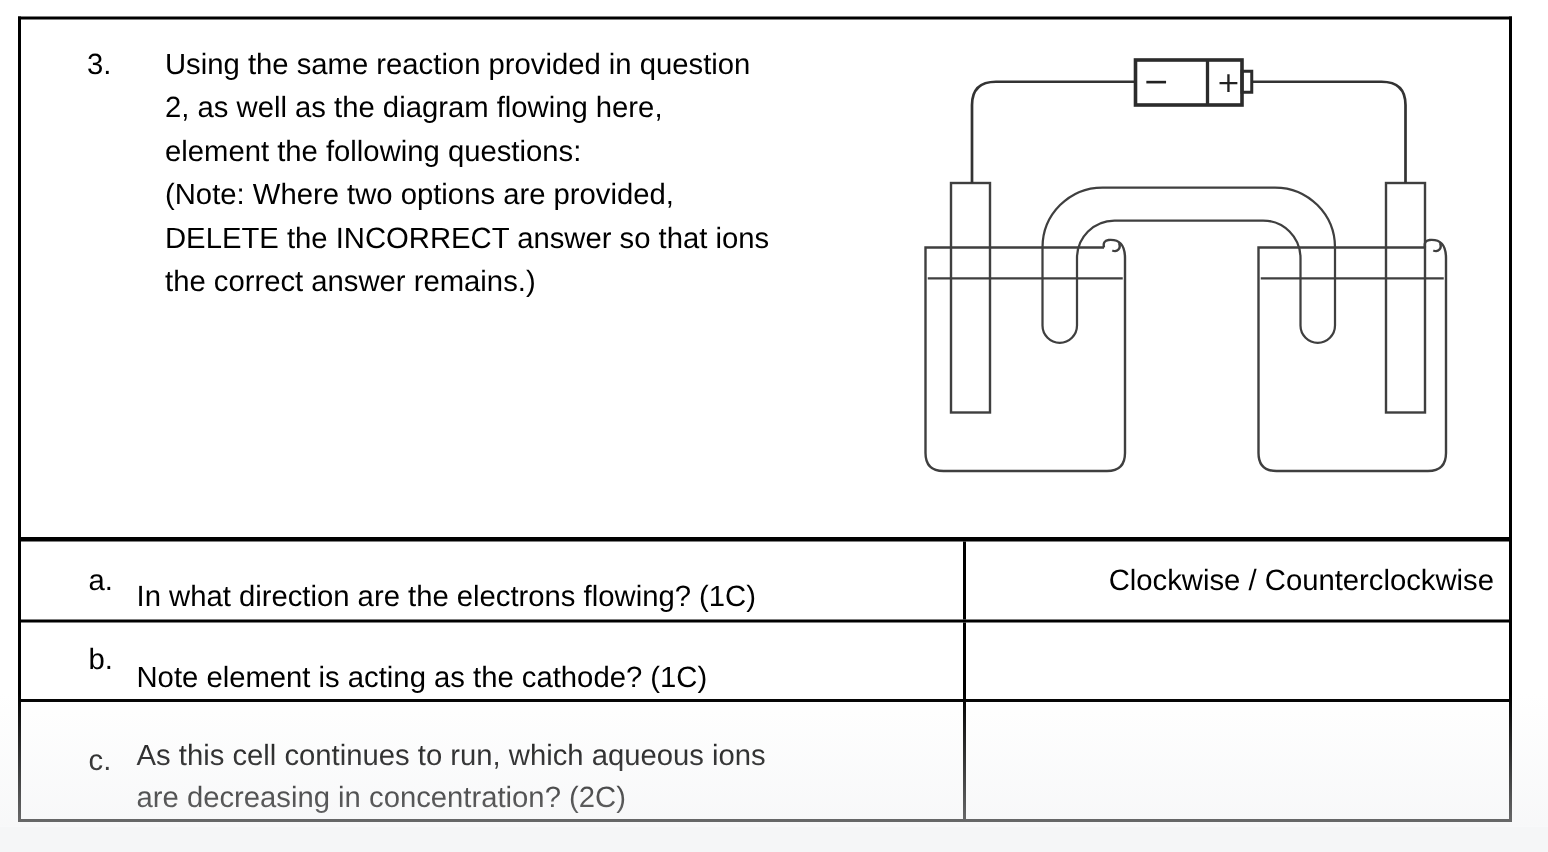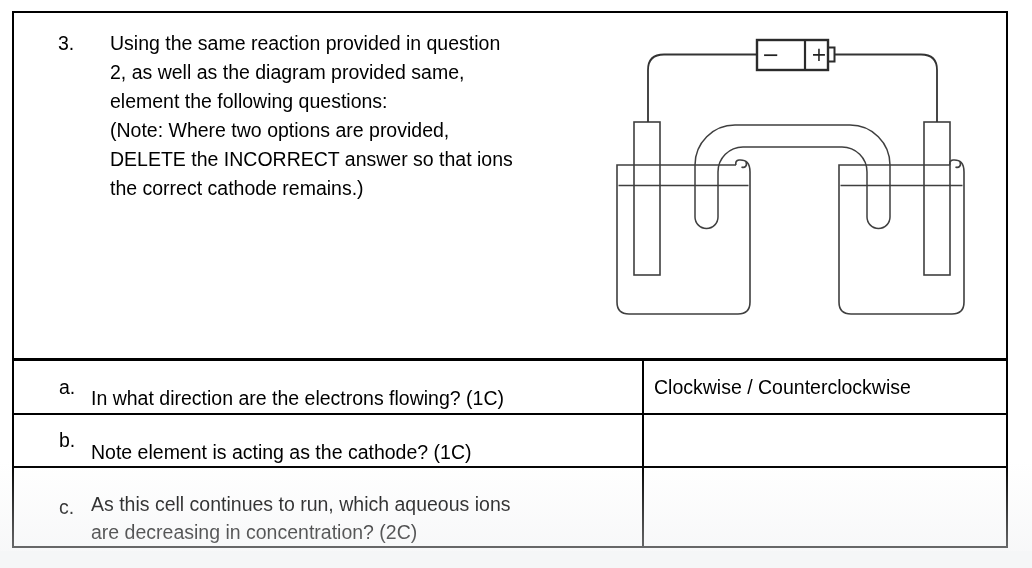--- a/index.html
+++ b/index.html
@@ -30,21 +30,21 @@
   }
   .arow { display:grid; grid-template-columns:630px 1fr; }
   .arow + .arow { border-top:2px solid #000; }
   .qcell {
     border-right:2px solid #000;
     display:flex; align-items:center; padding-left:45px; box-sizing:border-box;
   }
   .marker { width:32px; flex:0 0 32px; }
   .qtext { line-height:28px;margin-top:22px; }
   .acell {
-    display:flex; align-items:center; justify-content:flex-start;
+    display:flex; align-items:center; justify-content:flex-end;
     text-align:center; padding:0 10px;
   }
   .h-a { min-height:52px; }
   .h-b { min-height:51px; }
   .h-c { min-height:78px; }
   
   .page-fade {
     position:absolute; left:0; top:462px; width:100%; height:89px;
     background:linear-gradient(rgba(238,239,241,0), rgba(238,239,241,0.45));
     pointer-events:none;
@@ -59,25 +59,25 @@
 <body>
 
 <div class="page">
 
   <div class="qbox">
 
     <div class="question">
       <div class="qnum">3.</div>
       <div class="qlines">
         <div>Using the same reaction provided in question</div>
-        <div>2, as well as the diagram provided same,</div>
+        <div>2, as well as the diagram flowing here,</div>
         <div>element the following questions:</div>
         <div>(Note: Where two options are provided,</div>
         <div>DELETE the INCORRECT answer so that ions</div>
-        <div>the correct cathode remains.)</div>
+        <div>the correct answer remains.)</div>
       </div>
     </div>
 
     <div class="diagram-wrap">
       <svg width="420" height="330" viewBox="600 20 420 330">
         <g fill="none" stroke="#3f3f3f" stroke-width="1.6">
 
           <g>
             <path d="M734 163 H615 V300 Q615 312 627 312 H736 Q748 312 748 300 V170 Q748 157 737 158 Q733 158.5 734 163"></path>
             <path d="M744 160 C745.5 163.5 743 166.5 739.5 165"></path>

